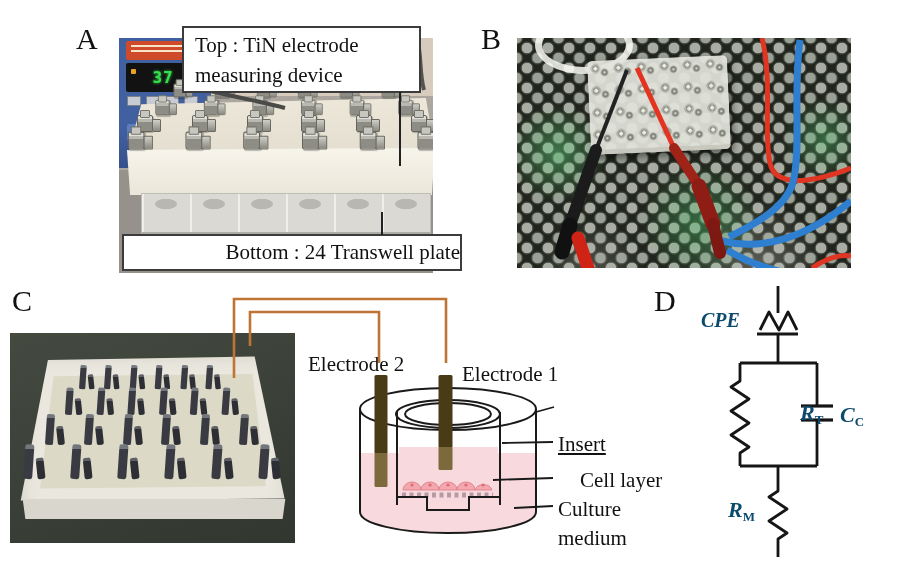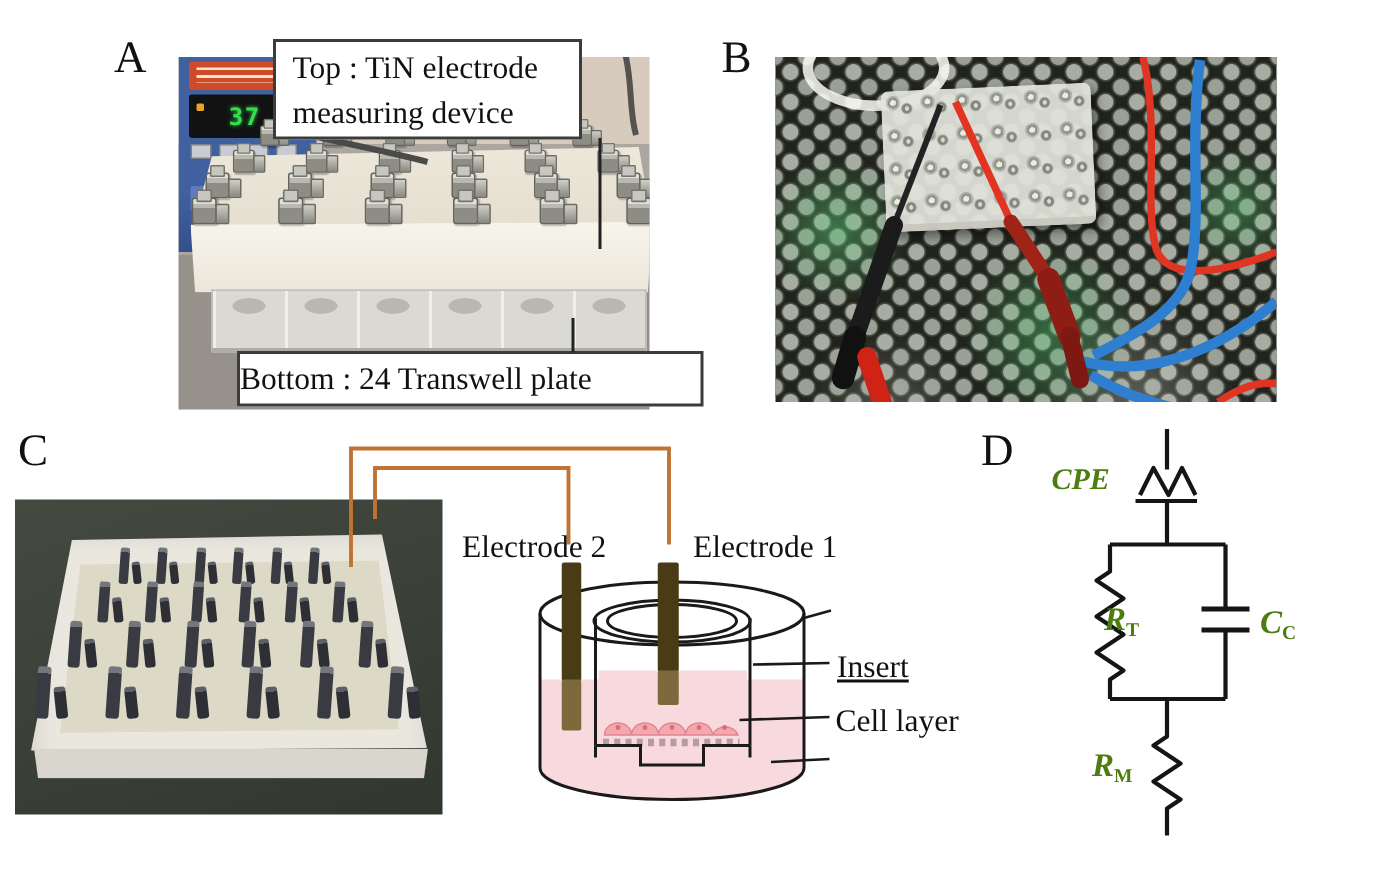--- a/index.html
+++ b/index.html
@@ -42,22 +42,22 @@
   .r3{margin-left:2px;}
   .r4{transform:scale(1.05);}
   .bolt{position:relative;width:14px;height:15px;border:1px solid #63635c;border-radius:2px;
         background:linear-gradient(180deg,#e0e0da 0 3px,#b9b9b1 3px 6px,#8d8d85 6px);
         box-shadow:1px 1px 1px rgba(0,0,0,.25);}
   .bolt::before{content:"";position:absolute;left:2px;top:-6px;width:8px;height:6px;
         background:#c7c7bf;border:1px solid #75756d;border-radius:1px;}
   .bolt::after{content:"";position:absolute;right:-9px;bottom:-1px;width:7px;height:11px;
         background:linear-gradient(#cfcfc7,#8a8a82);border:1px solid #6a6a62;border-radius:1px;}
   .a-label-box{position:absolute;background:#fff;border:2px solid #3c3c3c;box-sizing:border-box;color:#111;}
-  .box1{left:182px;top:26px;width:206px;height:67px;font-size:21px;line-height:30px;padding:2px 0 0 11px;}
-  .box2{left:122px;top:234px;width:311px;height:37px;font-size:21px;line-height:32px;text-align:left;margin-left:36px;}
+  .box1{left:182px;top:26px;width:239px;height:67px;font-size:21px;line-height:30px;padding:2px 0 0 11px;}
+  .box2{left:122px;top:234px;width:340px;height:37px;font-size:21px;line-height:32px;text-align:right;}
   .lead{position:absolute;width:2px;background:#222;}
   .lead1{left:399px;top:92px;height:74px;}
   .lead2{left:381px;top:212px;height:23px;}
 
   
   .photoB{left:517px;top:38px;width:334px;height:230px;background-color:#20241c;
         background-image:
           radial-gradient(circle at 10px 10px,#a8aca2 0 5px,#4f544a 5.5px,rgba(0,0,0,0) 7px),
           radial-gradient(circle at 10px 10px,#9aa095 0 5px,#4f544a 5.5px,rgba(0,0,0,0) 7px);
         background-size:21px 20px,21px 20px;background-position:0 0,10.5px 10px;}
@@ -94,21 +94,21 @@
   .pr3{left:34px;top:78px;width:216px;}
   .pr4{left:26px;top:110px;width:232px;transform:scale(1.12);}
   .pinpair{position:relative;width:22px;height:34px;}
   .pinpair::before{content:"";position:absolute;left:2px;bottom:0;width:8px;height:31px;border-radius:2px;
         background:linear-gradient(180deg,#74767e 0 4px,#3a3b42 4px);transform:rotate(4deg);}
   .pinpair::after{content:"";position:absolute;left:13px;bottom:0;width:7px;height:19px;border-radius:2px;
         background:linear-gradient(180deg,#5e6068 0 3px,#2e2f35 3px);transform:rotate(-6deg);}
 
   
   .sch-label{position:absolute;font-size:21px;line-height:29px;color:#111;white-space:nowrap;}
-  .circ-label{position:absolute;font-size:22px;font-weight:bold;font-style:italic;color:#4d7c0f;white-space:nowrap;}
+  .circ-label{position:absolute;font-size:22px;font-weight:bold;font-style:italic;color:#0c4a6e;white-space:nowrap;}
   .circ-label sub{font-size:13px;font-style:normal;vertical-align:-4px;}
   .band-svg{position:absolute;left:0;top:280px;width:919px;height:302px;pointer-events:none;}
 </style>
 </head>
 <body>
 
 <div class="fig">
 
   <div class="panel-letter" style="left:76px;top:24px;">A</div>
 
@@ -306,23 +306,27 @@
       <path d="M740,466 H817"></path>
       <path d="M817,363 V406"></path>
       <path d="M801,406 H833" stroke-width="3.2"></path>
       <path d="M801,420 H833" stroke-width="3.2"></path>
       <path d="M817,420 V466"></path>
       <path d="M778,466 V491 L769,497 L787,509 L769,521 L787,533 L778,539 V557"></path>
     </g>
   </svg>
 
   <div class="sch-label" style="left:308px;top:350px;text-align:center;">Electrode 2</div>
-  <div class="sch-label" style="left:462px;top:350px;">Electrode 1</div>
+  <div class="sch-label" style="left:462px;top:360px;">Electrode 1</div>
   <div class="sch-label" style="left:558px;top:430px;text-decoration:underline;">Insert</div>
-  <div class="sch-label" style="left:557px;top:466px;">Cell layer</div>
+  <div class="sch-label" style="left:580px;top:466px;">Cell layer</div>
+  <div class="sch-label" style="left:558px;top:495px;">
+    <div>Culture</div>
+    <div>medium</div>
+  </div>
 
   <div class="panel-letter" style="left:654px;top:286px;">D</div>
   <div class="circ-label" style="left:701px;top:309px;font-size:20px;">CPE</div>
-  <div class="circ-label" style="left:736px;top:400px;"><span>R</span><sub>T</sub></div>
+  <div class="circ-label" style="left:800px;top:400px;"><span>R</span><sub>T</sub></div>
   <div class="circ-label" style="left:840px;top:402px;"><span>C</span><sub>C</sub></div>
   <div class="circ-label" style="left:728px;top:497px;"><span>R</span><sub>M</sub></div>
 
 </div>
 
 </body></html>

